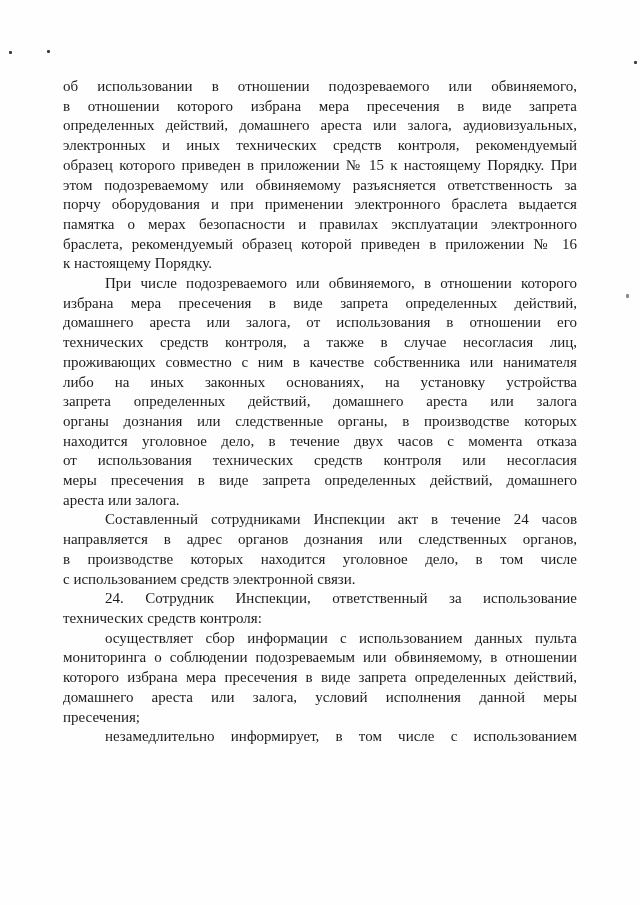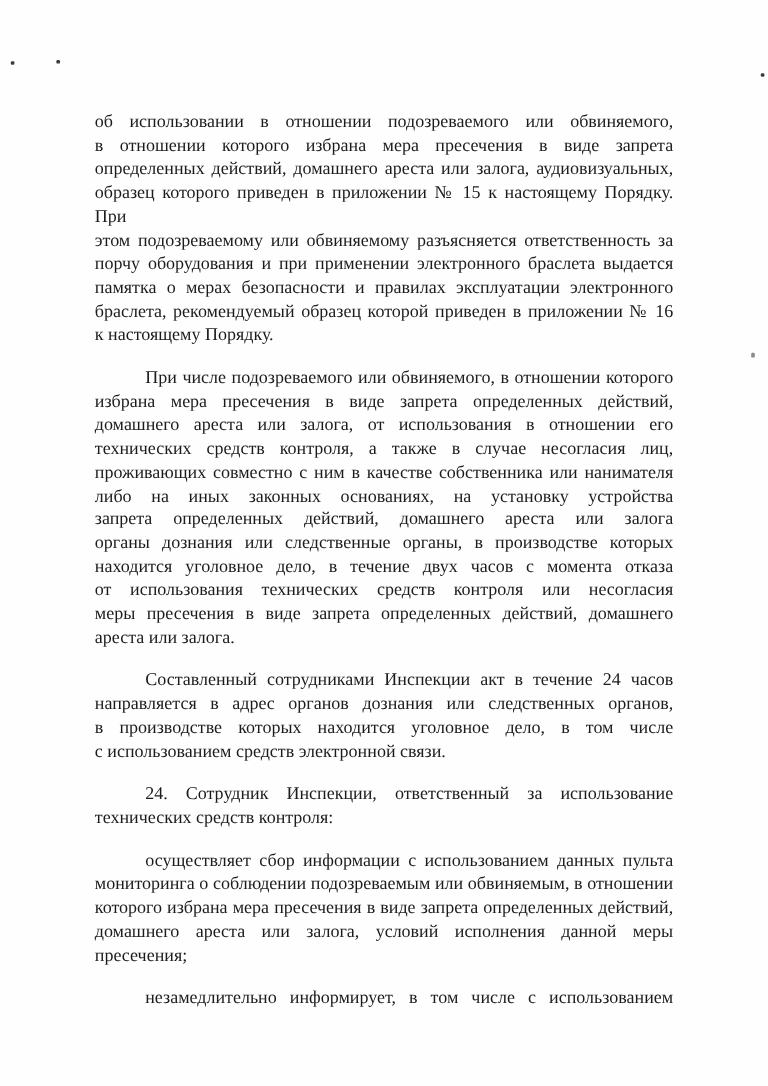--- a/index.html
+++ b/index.html
@@ -28,21 +28,21 @@
     margin-left: 20px;
   }
   .text-block {
     position: absolute;
     top: 77px;
     left: 63px;
     width: 514px;
     font-size: 15px;
     line-height: 19.7px;
   }
-  .paragraph { margin: 16px; }
+  .paragraph { margin: 0; }
   .line {
     text-align: justify;
     white-space: normal;
   }
   .line.j { text-align-last: justify; }
   .line.ind { text-indent: 42px; }
   .speck {
     position: absolute;
     background: #3c3c3c;
     border-radius: 1px;
@@ -56,20 +56,21 @@
 <body>
 
 <div class="page">
   <div class="page-number">15</div>
 
   <div class="text-block">
       <div class="paragraph">
         <div class="line j">об использовании в отношении подозреваемого или обвиняемого,</div>
         <div class="line j">в отношении которого избрана мера пресечения в виде запрета</div>
         <div class="line j">определенных действий, домашнего ареста или залога, аудиовизуальных,</div>
+        <div class="line j">электронных и иных технических средств контроля, рекомендуемый</div>
         <div class="line j">образец которого приведен в приложении № 15 к настоящему Порядку. При</div>
         <div class="line j">этом подозреваемому или обвиняемому разъясняется ответственность за</div>
         <div class="line j">порчу оборудования и при применении электронного браслета выдается</div>
         <div class="line j">памятка о мерах безопасности и правилах эксплуатации электронного</div>
         <div class="line j">браслета, рекомендуемый образец которой приведен в приложении № 16</div>
         <div class="line">к настоящему Порядку.</div>
       </div>
       <div class="paragraph">
         <div class="line j ind">При числе подозреваемого или обвиняемого, в отношении которого</div>
         <div class="line j">избрана мера пресечения в виде запрета определенных действий,</div>
@@ -89,21 +90,21 @@
         <div class="line j">направляется в адрес органов дознания или следственных органов,</div>
         <div class="line j">в производстве которых находится уголовное дело, в том числе</div>
         <div class="line">с использованием средств электронной связи.</div>
       </div>
       <div class="paragraph">
         <div class="line j ind">24. Сотрудник Инспекции, ответственный за использование</div>
         <div class="line">технических средств контроля:</div>
       </div>
       <div class="paragraph">
         <div class="line j ind">осуществляет сбор информации с использованием данных пульта</div>
-        <div class="line j">мониторинга о соблюдении подозреваемым или обвиняемым, в отношении</div>
+        <div class="line j">мониторинга о соблюдении подозреваемым или обвиняемому, в отношении</div>
         <div class="line j">которого избрана мера пресечения в виде запрета определенных действий,</div>
         <div class="line j">домашнего ареста или залога, условий исполнения данной меры</div>
         <div class="line">пресечения;</div>
       </div>
       <div class="paragraph">
         <div class="line j ind">незамедлительно информирует, в том числе с использованием</div>
       </div>
     </div>
 
   <div class="speck s1"></div>

